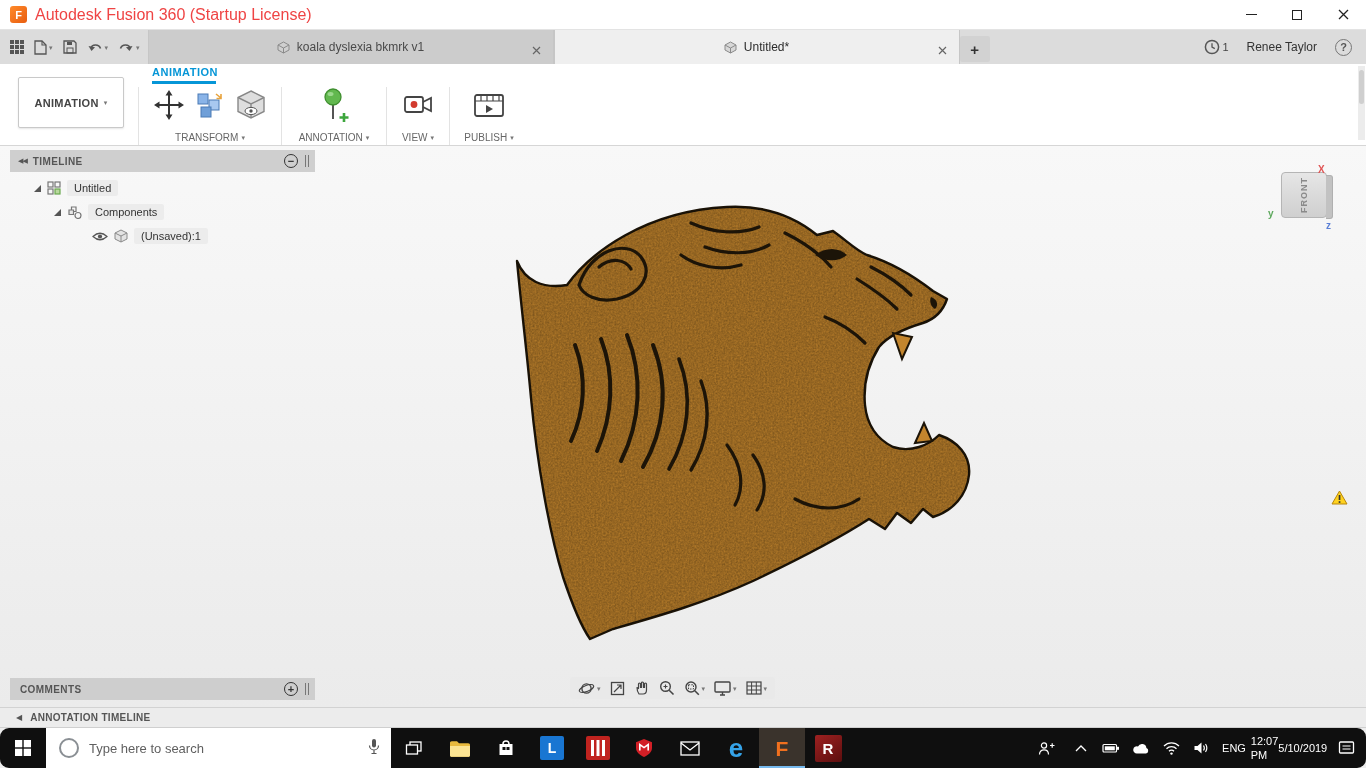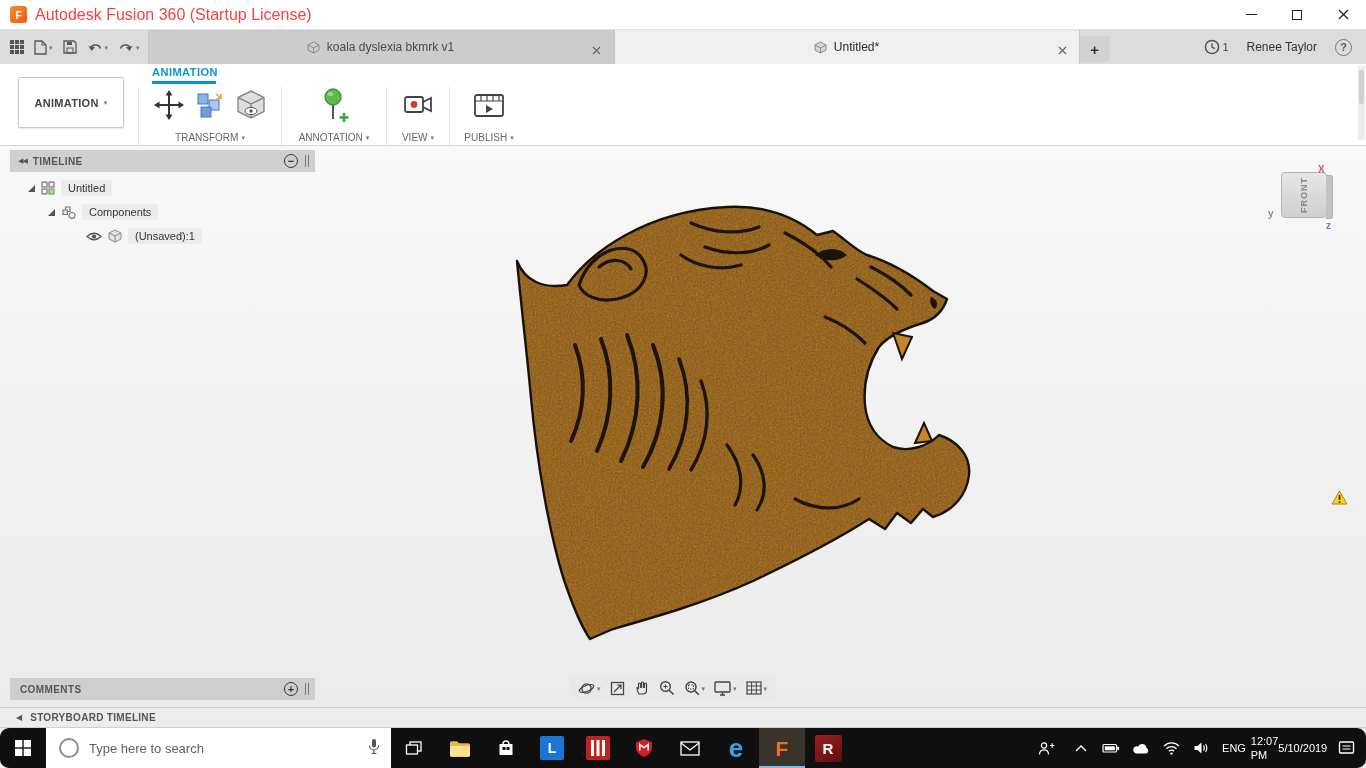--- a/index.html
+++ b/index.html
@@ -15,21 +15,21 @@
   .win-btn { width:46px; height:30px; display:grid; place-items:center; cursor:default; }
   .min-glyph { width:11px; height:1px; background:#222; }
   .max-glyph { width:10px; height:10px; border:1px solid #222; }
 
   
   .tabrow { position:absolute; top:30px; left:0; right:0; height:34px; background:#dcdcdc; display:flex; align-items:stretch; }
   .qat { display:flex; align-items:center; padding:0 8px 0 10px; gap:10px; }
   .qat-item { display:flex; align-items:center; gap:2px; color:#555; }
   .caret { font-size:7px; color:#777; line-height:1; }
   .tabs { display:flex; align-items:stretch; flex:1; }
-  .doc-tab { position:relative; display:flex; align-items:center; justify-content:center; width:466px; border-left:1px solid #c6c6c6; border-right:1px solid #c6c6c6; gap:7px; }
+  .doc-tab { position:relative; display:flex; align-items:center; justify-content:center; width:406px; border-left:1px solid #c6c6c6; border-right:1px solid #c6c6c6; gap:7px; }
   .doc-tab.inactive { background:#cccccc; color:#4a4a4a; }
   .doc-tab.active { background:#efefef; color:#2b2b2b; }
   .doc-tab .tab-label { font-size:12px; }
   .tab-close { position:absolute; right:12px; top:11px; }
   .new-tab { width:30px; margin-top:4px; height:26px; align-self:center; background:#d2d2d2; display:grid; place-items:center; font-size:15px; color:#333; font-weight:bold; border-radius:2px; }
   .tabrow-right { margin-left:auto; display:flex; align-items:center; gap:10px; padding-right:14px; }
   .notif-badge { font-size:11px; color:#444; }
   .user-name { font-size:12px; color:#333; margin:0 8px; }
   .help-btn { width:17px; height:17px; border:1.5px solid #777; border-radius:50%; display:grid; place-items:center; font-size:11px; font-weight:bold; color:#555; }
 
@@ -62,21 +62,21 @@
 
   
   .panel-bar { position:absolute; left:10px; width:305px; height:22px; background:rgba(203,203,203,.92); display:flex; align-items:center; padding:0 6px 0 8px; }
   .panel-bar .ptitle { font-size:10px; font-weight:bold; color:#555; letter-spacing:.4px; margin-left:6px; }
   .collapse-arrows { font-size:7px; color:#555; letter-spacing:-1px; }
   .circle-btn { margin-left:auto; width:14px; height:14px; border:1.5px solid #333; border-radius:50%; display:grid; place-items:center; font-size:11px; line-height:1; color:#333; font-weight:bold; }
   .grip { display:flex; gap:2px; margin-left:7px; }
   .grip i { display:block; width:1px; height:12px; background:#777; }
   .browser-hdr { top:150px; }
   .comments-hdr { top:678px; }
-  .tree { position:absolute; left:12px; top:176px; width:305px; font-size:11px; color:#333; }
+  .tree { position:absolute; left:18px; top:176px; width:305px; font-size:11px; color:#333; }
   .tree-row { height:24px; display:flex; align-items:center; gap:6px; }
   .tri-exp { width:0; height:0; border-left:7px solid transparent; border-bottom:7px solid #555; }
   .tree-label { background:#ececec; border-radius:2px; padding:2px 7px; }
 
   
   .timeline { position:absolute; top:707px; left:0; right:0; height:21px; background:#ececec; border-top:1px solid #d2d2d2; border-bottom:1px solid #cfcfcf; display:flex; align-items:center; padding-left:16px; gap:8px; }
   .tl-collapse { font-size:8px; color:#555; }
   .tl-title { font-size:10px; font-weight:bold; color:#555; letter-spacing:.3px; }
 
   
@@ -464,21 +464,21 @@
     <span class="ptitle" style="margin-left:2px;">COMMENTS</span>
     <span class="circle-btn">+</span>
     <span class="grip">
         <i></i>
         <i></i>
       </span>
   </div>
 
   <div class="timeline">
     <span class="tl-collapse">◀</span>
-    <span class="tl-title">STORYBOARD TIMELINE</span>
+    <span class="tl-title">ANNOTATION TIMELINE</span>
   </div>
 
   <div class="taskbar">
     <div class="tb-cell">
       <svg width="16" height="16">
           <rect x="0" y="0" width="7.3" height="7.3" fill="#fff"></rect>
           <rect x="8.7" y="0" width="7.3" height="7.3" fill="#fff"></rect>
           <rect x="0" y="8.7" width="7.3" height="7.3" fill="#fff"></rect>
           <rect x="8.7" y="8.7" width="7.3" height="7.3" fill="#fff"></rect>
         </svg>

